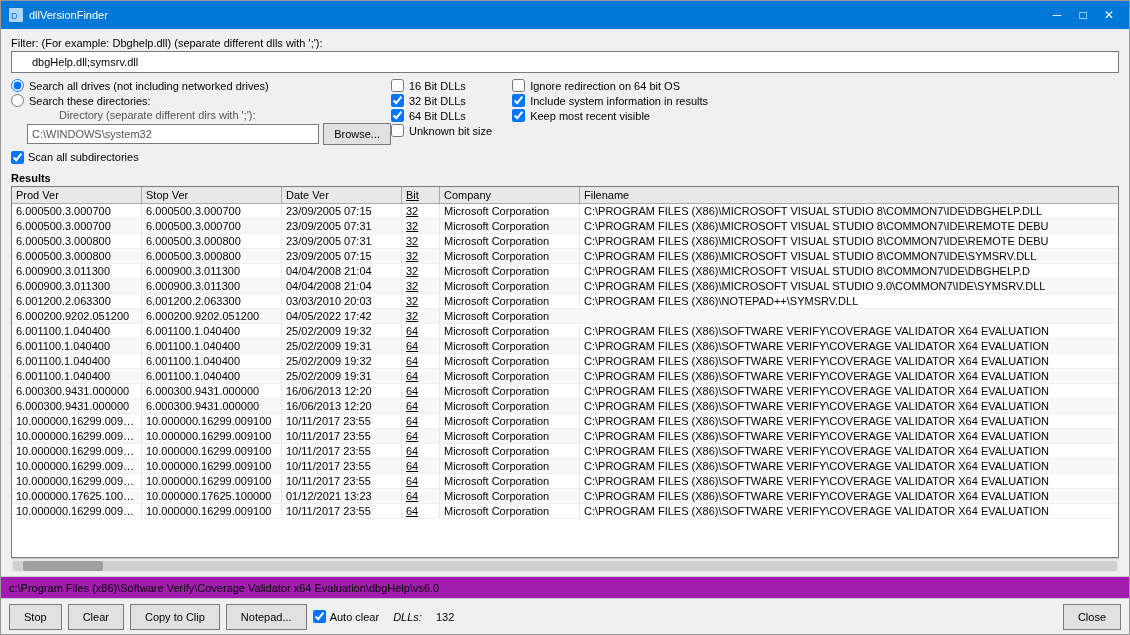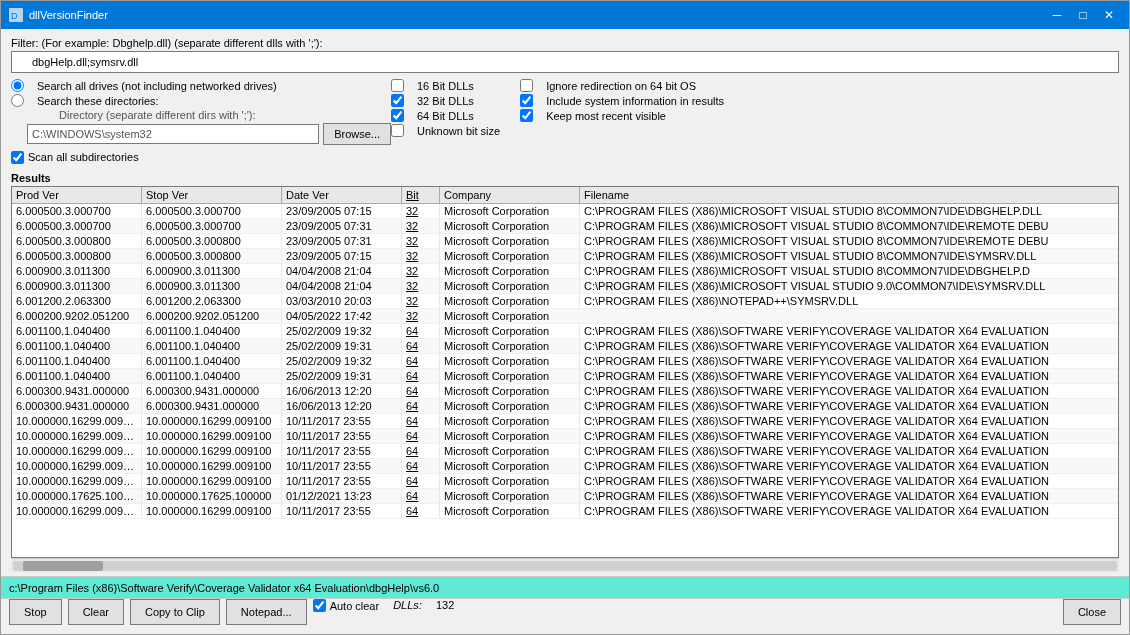--- a/index.html
+++ b/index.html
@@ -85,21 +85,21 @@
     }
     .right-options {
       display: flex;
       flex-direction: column;
       gap: 2px;
       flex: 1;
     }
     .radio-option, .check-option {
       display: flex;
       align-items: center;
-      gap: 13px;
+      gap: 5px;
       font-size: 11px;
     }
     .radio-option input[type=radio],
     .check-option input[type=checkbox] {
       margin: 0;
       width: 13px;
       height: 13px;
     }
     .right-col {
       display: flex;
@@ -198,35 +198,35 @@
     }
     .td:last-child { border-right: none; flex: 1; }
     .col-prodver { width: 130px; flex-shrink: 0; }
     .col-filever { width: 140px; flex-shrink: 0; }
     .col-datever { width: 120px; flex-shrink: 0; }
     .col-bit { width: 38px; flex-shrink: 0; text-decoration: underline; }
     .col-company { width: 140px; flex-shrink: 0; }
     .col-filename { flex: 1; }
     .status-bar {
       height: 22px;
-      background: #5eead4;
+      background: #a21caf;
       border-top: 1px solid #ccc;
       display: flex;
       align-items: center;
       padding: 0 8px;
       font-size: 11px;
       color: #000;
       flex-shrink: 0;
     }
     .bottom-bar {
       height: 36px;
       background: #f0f0f0;
       border-top: 1px solid #ccc;
       display: flex;
-      align-items: flex-start;
+      align-items: center;
       padding: 0 8px;
       gap: 6px;
       flex-shrink: 0;
     }
     .bottom-btn {
       height: 26px;
       padding: 0 14px;
       font-size: 11px;
       border: 1px solid #7a7a7a;
       background: #e1e1e1;

